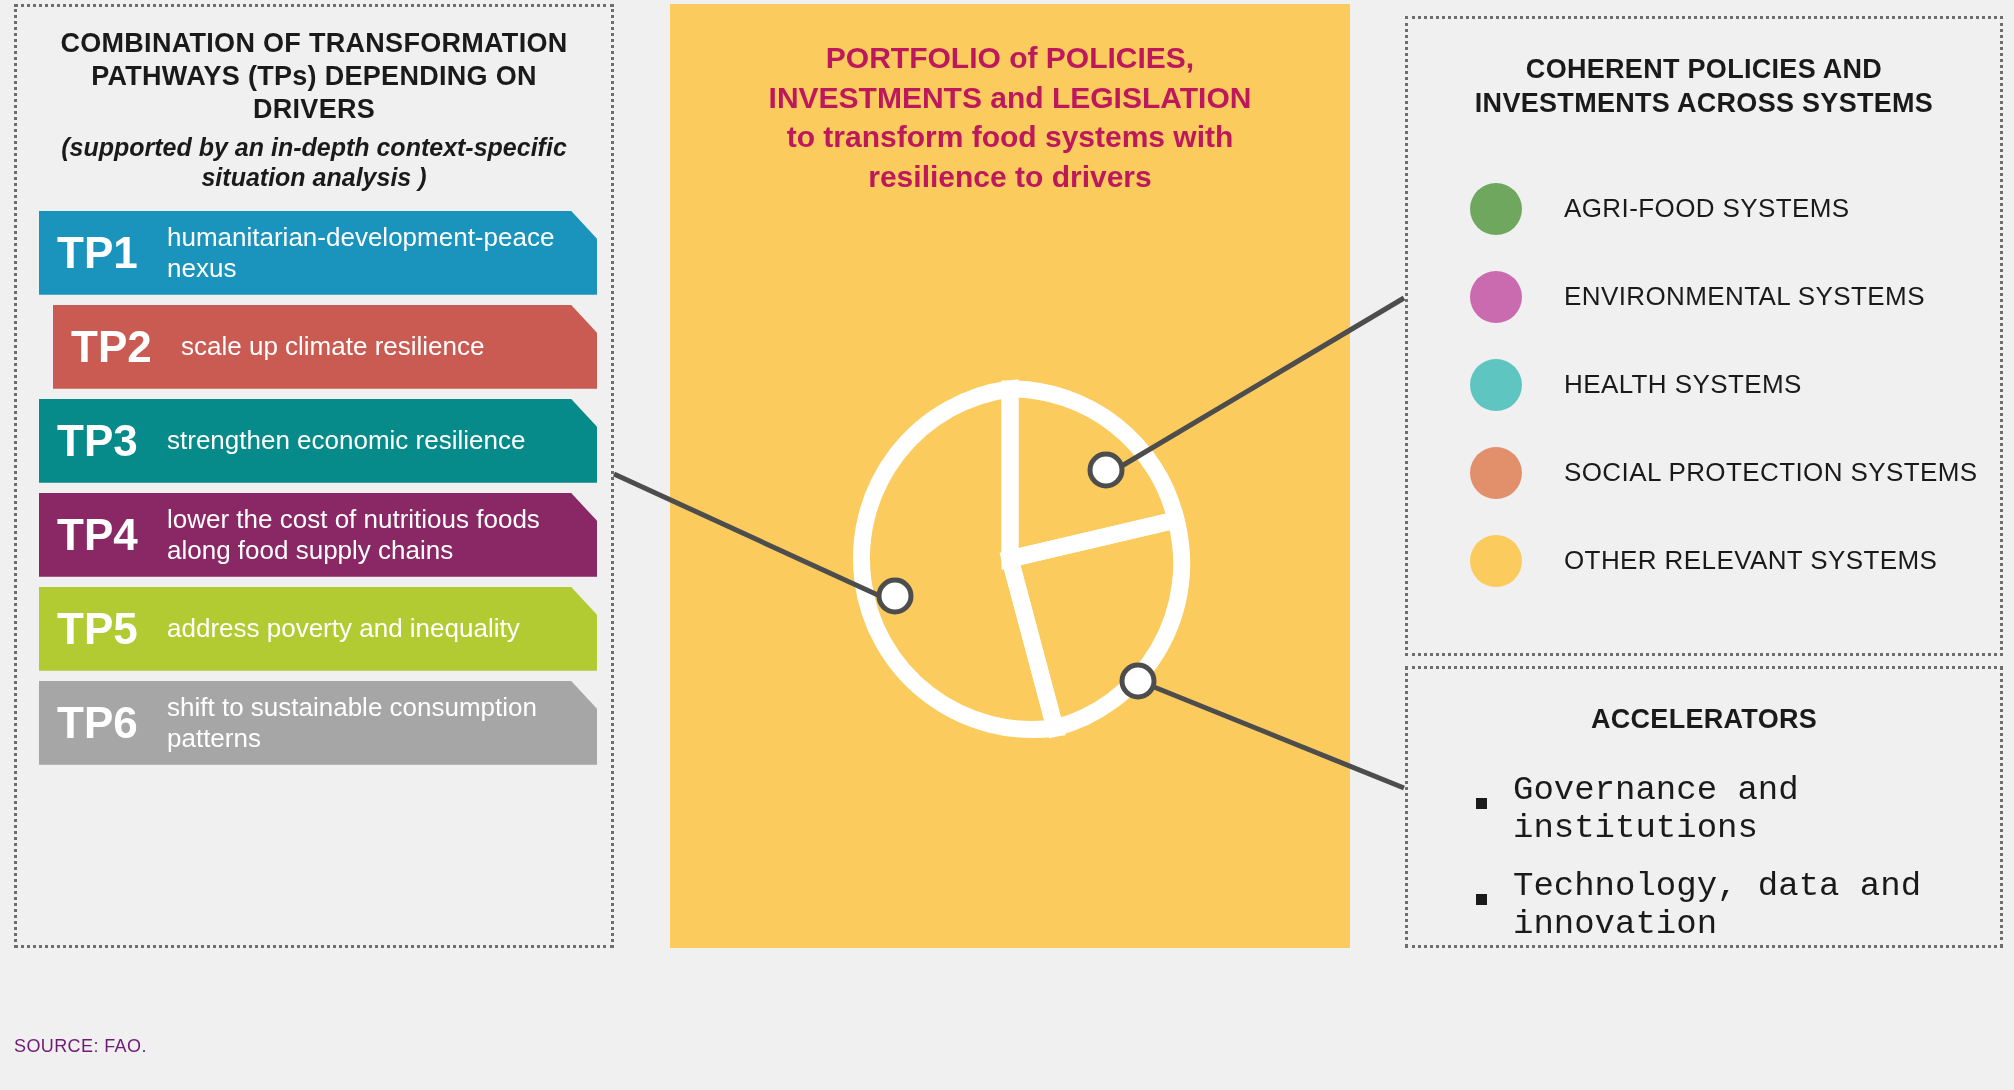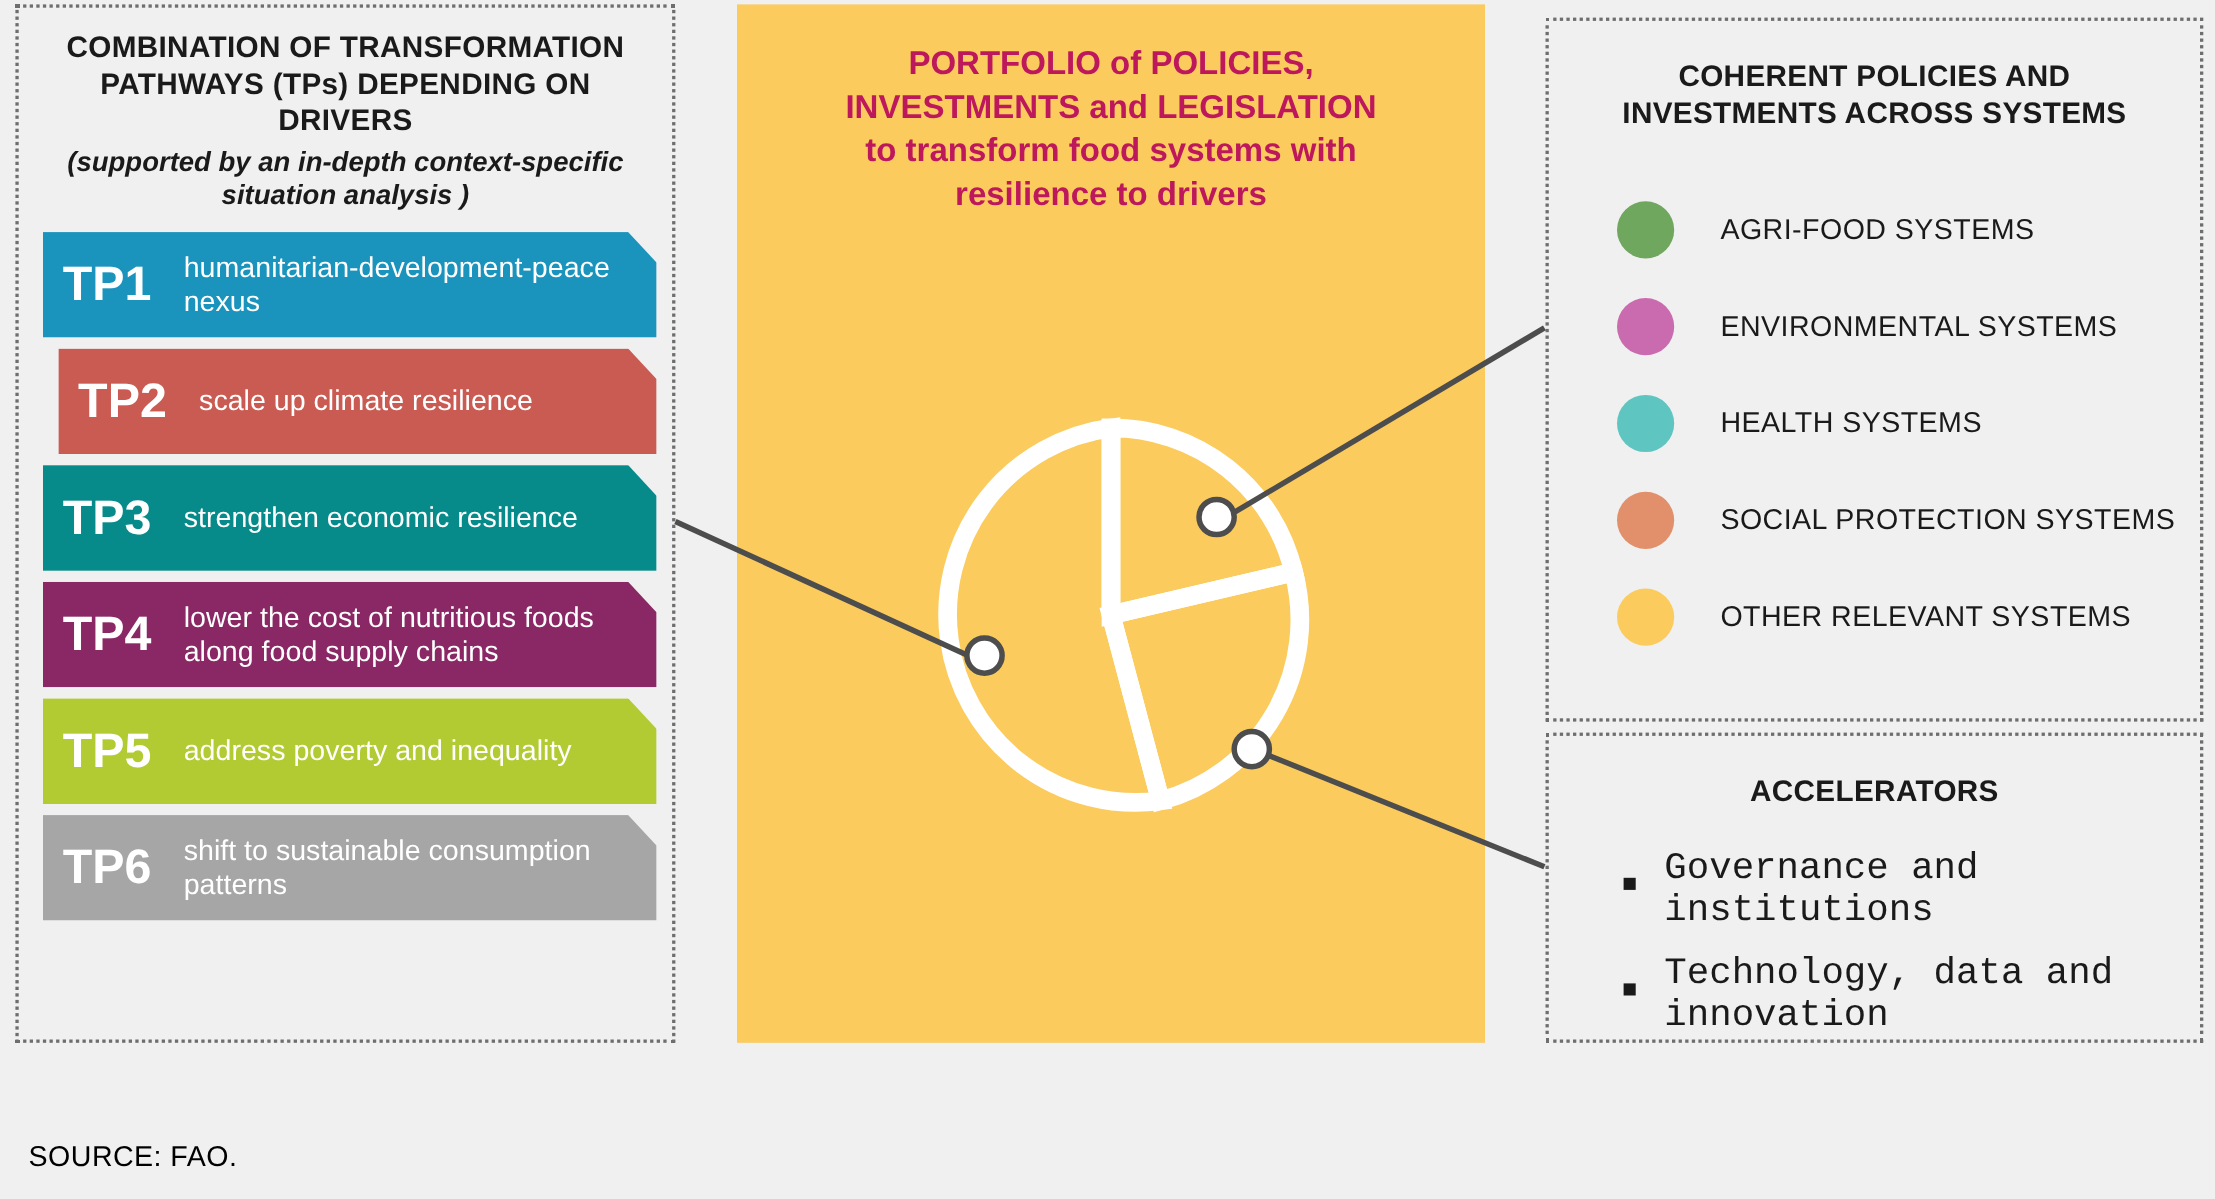--- a/index.html
+++ b/index.html
@@ -46,21 +46,21 @@
     font-size: 25px;
     line-height: 1.22;
     margin: 6px 30px 0 30px;
   }
   #tp-list {
     margin-top: 18px;
     padding: 0 14px 0 22px;
   }
   .tp-row {
     position: relative;
-    height: 96px;
+    height: 84px;
     margin-bottom: 10px;
   }
   .tp-shape {
     position: absolute;
     inset: 0;
     clip-path: polygon(0 0, calc(100% - 26px) 0, 100% 28px, 100% 100%, 0 100%);
     display: flex;
     align-items: center;
   }
   .tp-code {
@@ -176,25 +176,25 @@
     left: 0;
     top: 0;
     width: 2014px;
     height: 1090px;
     pointer-events: none;
   }
 
   
   #source {
     position: absolute;
-    left: 26px;
+    left: 14px;
     top: 1036px;
-    font-size: 26px;
+    font-size: 18px;
     letter-spacing: 0.4px;
-    color: #000000;
+    color: #701a75;
   }
 </style>
 </head>
 <body>
 
 <div class="panel" id="left-panel">
   <div class="left-title">COMBINATION OF TRANSFORMATION PATHWAYS (TPs) DEPENDING ON DRIVERS</div>
   <div class="left-subtitle">(supported by an in-depth context-specific situation analysis )</div>
   <div id="tp-list">
       <div class="tp-row">

